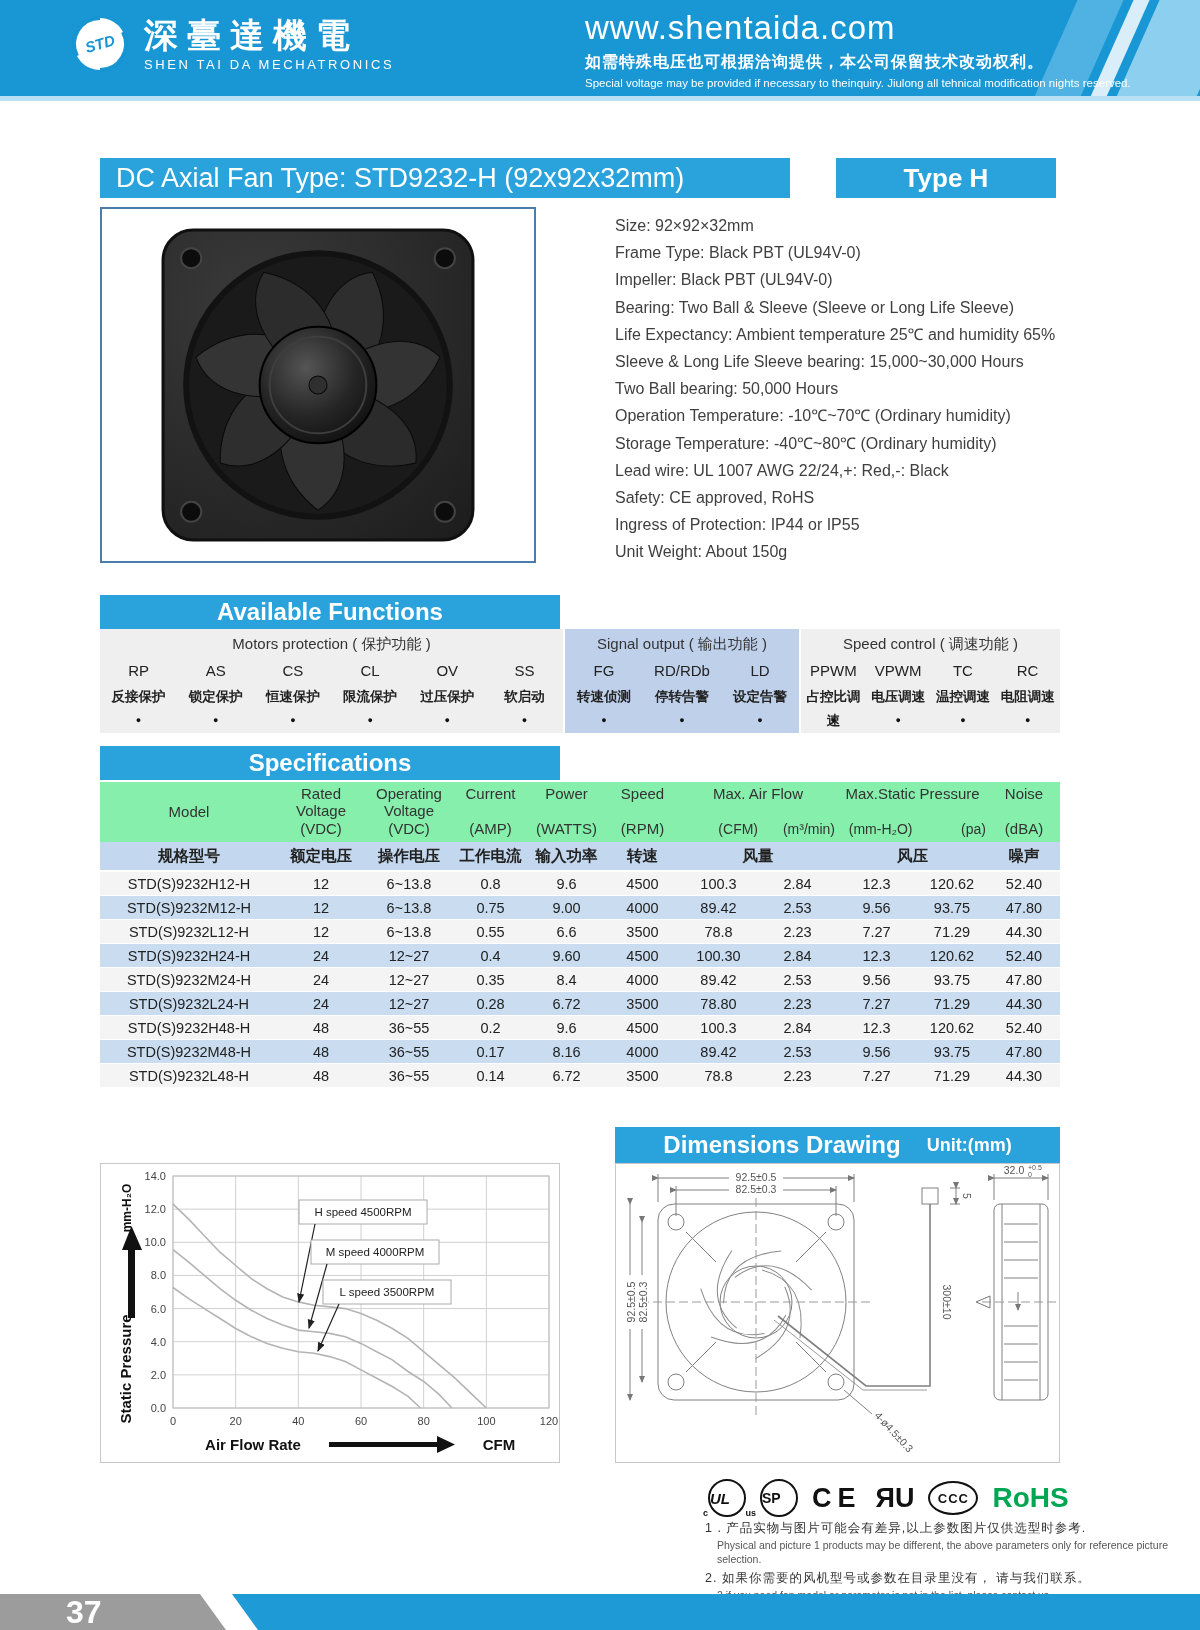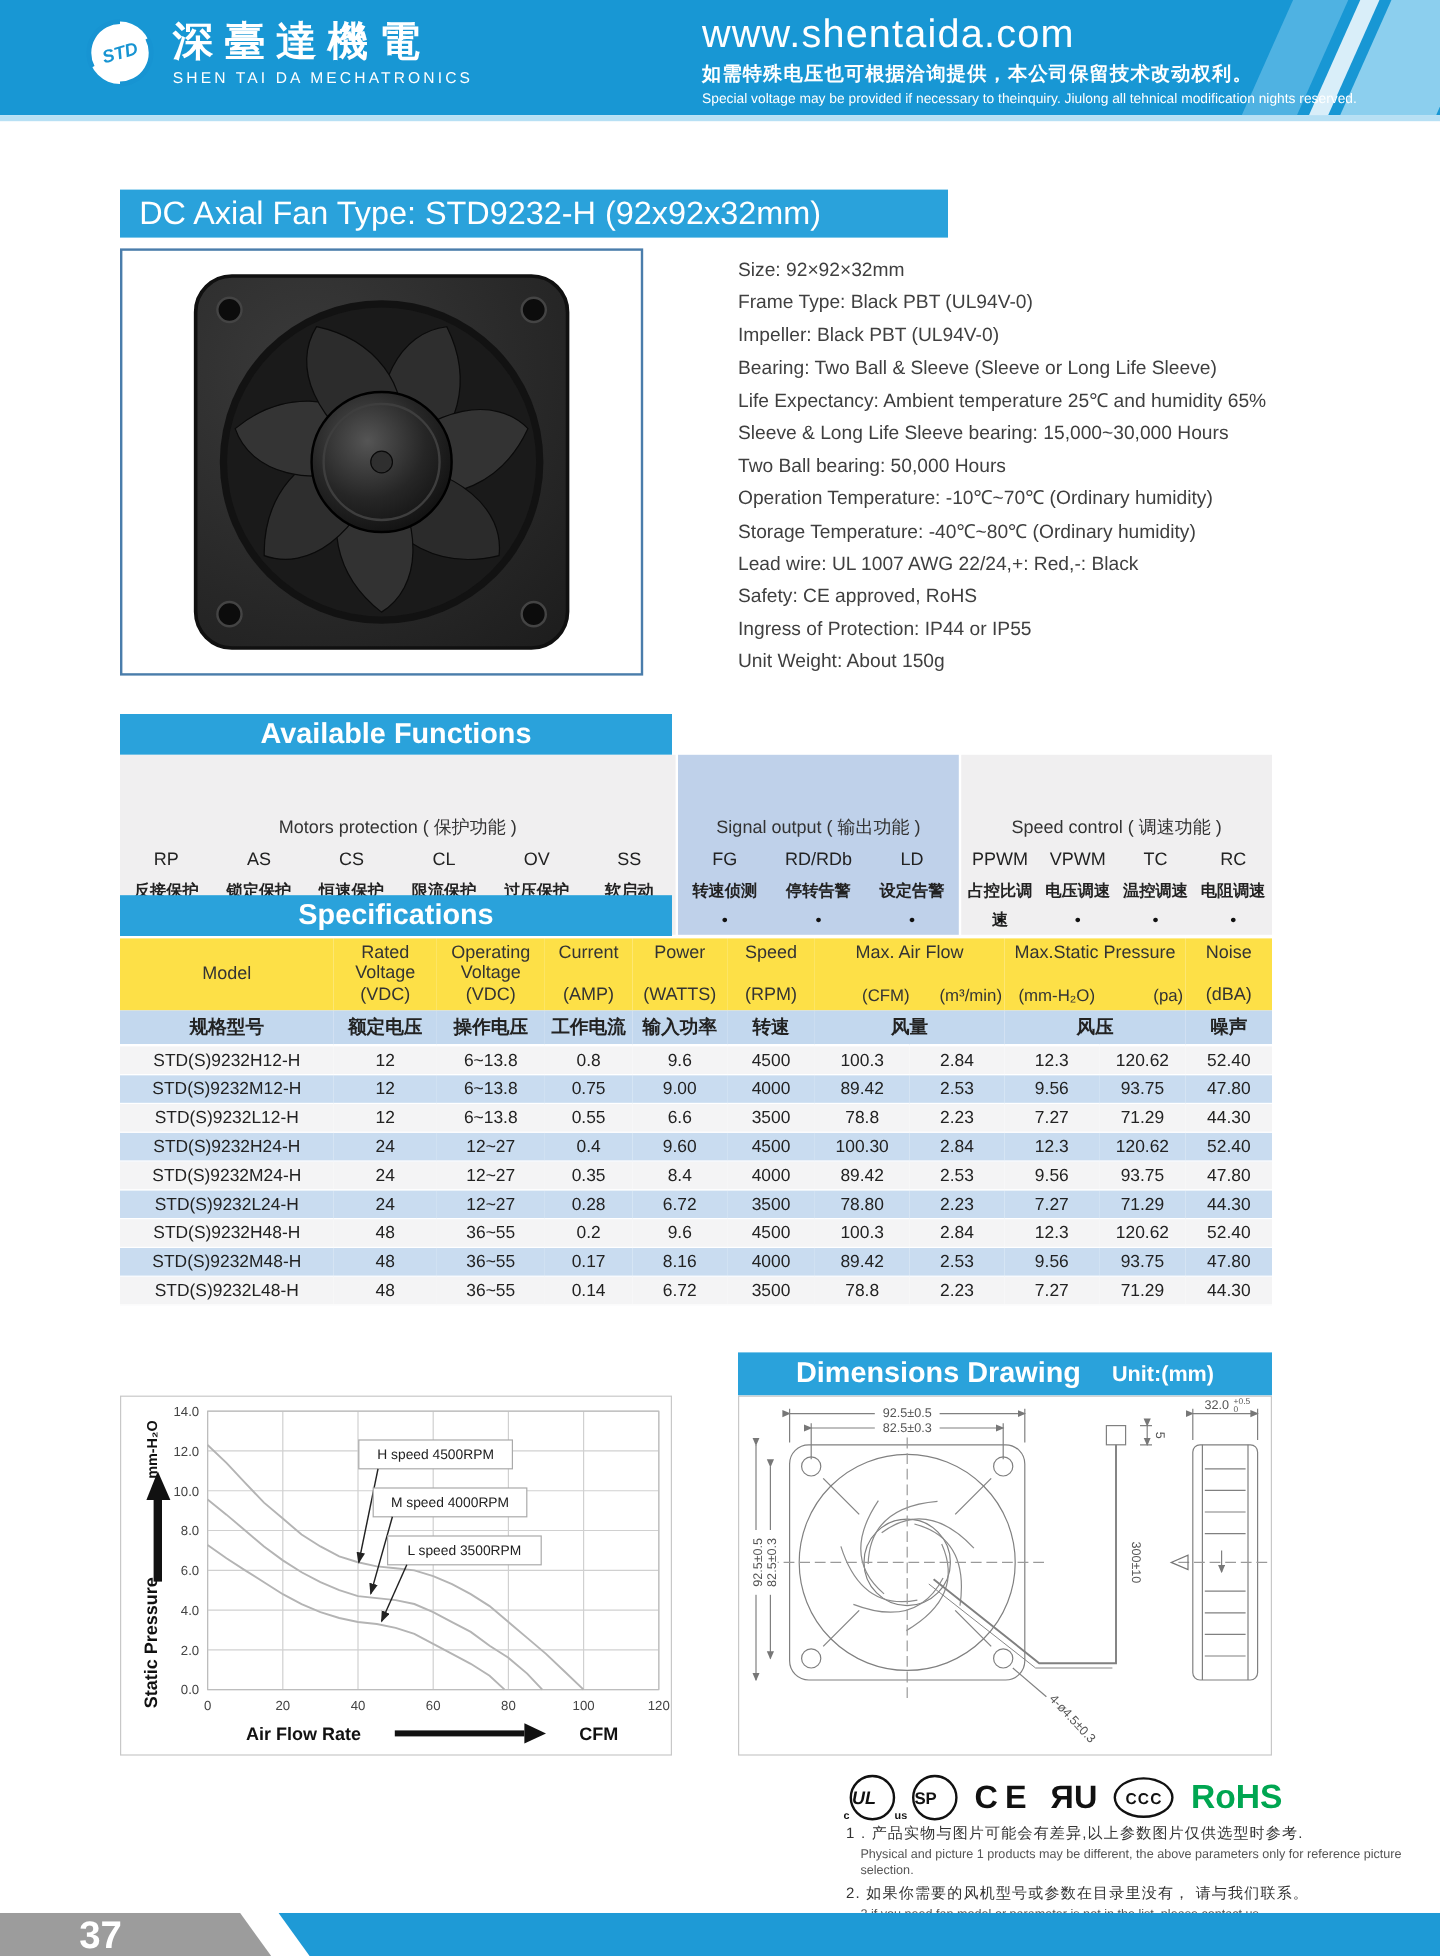--- a/index.html
+++ b/index.html
@@ -36,31 +36,31 @@
 
   
   .sec-bar{position:absolute;height:34px;background:#2aa2db;color:#fff;font-size:24px;font-weight:bold;
            display:flex;align-items:center;justify-content:center;}
 
   
   .af-table{position:absolute;left:100px;top:629px;width:960px;display:flex;gap:2px;}
   .af-group{box-sizing:border-box;}
   .g-gray{background:#f0eff0;}
   .g-blue{background:#bfd1ea;}
-  .af-group-label{text-align:center;font-size:15px;color:#333;height:28px;line-height:30px;margin-top:46px;}
+  .af-group-label{text-align:center;font-size:15px;color:#333;height:28px;line-height:30px;}
   .af-items{display:flex;}
   .af-item{flex:1;text-align:center;}
   .af-code{font-size:15px;height:28px;line-height:28px;color:#222;}
   .af-cn{font-size:13.5px;font-weight:600;height:26px;line-height:24px;color:#222;}
   .af-dot{font-size:9px;height:22px;line-height:18px;color:#111;}
 
   
   .spec-table{position:absolute;left:100px;top:782px;width:960px;border-collapse:collapse;table-layout:fixed;}
   .spec-table th,.spec-table td{padding:0;font-weight:normal;}
-  .en-head th{background:#fde047;height:60px;vertical-align:top;font-size:15px;color:#333;}
+  .en-head th{background:#86efac;height:60px;vertical-align:top;font-size:15px;color:#333;}
   .hcell{display:flex;flex-direction:column;height:58px;box-sizing:border-box;padding:3px 2px;}
   .hcell .h-label{line-height:17px;}
   .hcell .h-spacer{flex:1;}
   .hcell .h-unit{line-height:17px;}
   .hcell.center{justify-content:center;}
   .h-units{display:flex;}
   .h-units span{flex:1;font-size:14px;text-align:right;}
   .cn-head td{background:#c3d8ee;height:28px;text-align:center;font-size:15.5px;font-weight:600;color:#222;
               border-bottom:2px solid #fff;}
   .spec-table tbody td{height:23px;text-align:center;font-size:14.5px;color:#222;border-bottom:1.6px solid #fff;}
@@ -123,20 +123,21 @@
     </div>
     <div class="header-right">
       <div class="site">www.shentaida.com</div>
       <div class="tagline-cn">如需特殊电压也可根据洽询提供，本公司保留技术改动权利。</div>
       <div class="tagline-en">Special voltage may be provided if necessary to theinquiry. Jiulong all tehnical modification nights reserved.</div>
     </div>
   </div>
   <div class="header-accent"></div>
 
   <div class="title-bar">DC Axial Fan  Type: STD9232-H (92x92x32mm)</div>
+  <div class="type-badge">Type H</div>
 
   <div class="image-box">
     <svg width="322" height="322" viewBox="0 0 320 320">
       <defs>
         <radialGradient id="hubg" cx="40%" cy="35%" r="75%">
           <stop offset="0%" stop-color="#555"></stop>
             <stop offset="55%" stop-color="#262626"></stop>
             <stop offset="100%" stop-color="#0d0d0d"></stop>
         </radialGradient>
         <radialGradient id="framg" cx="30%" cy="25%" r="100%">

